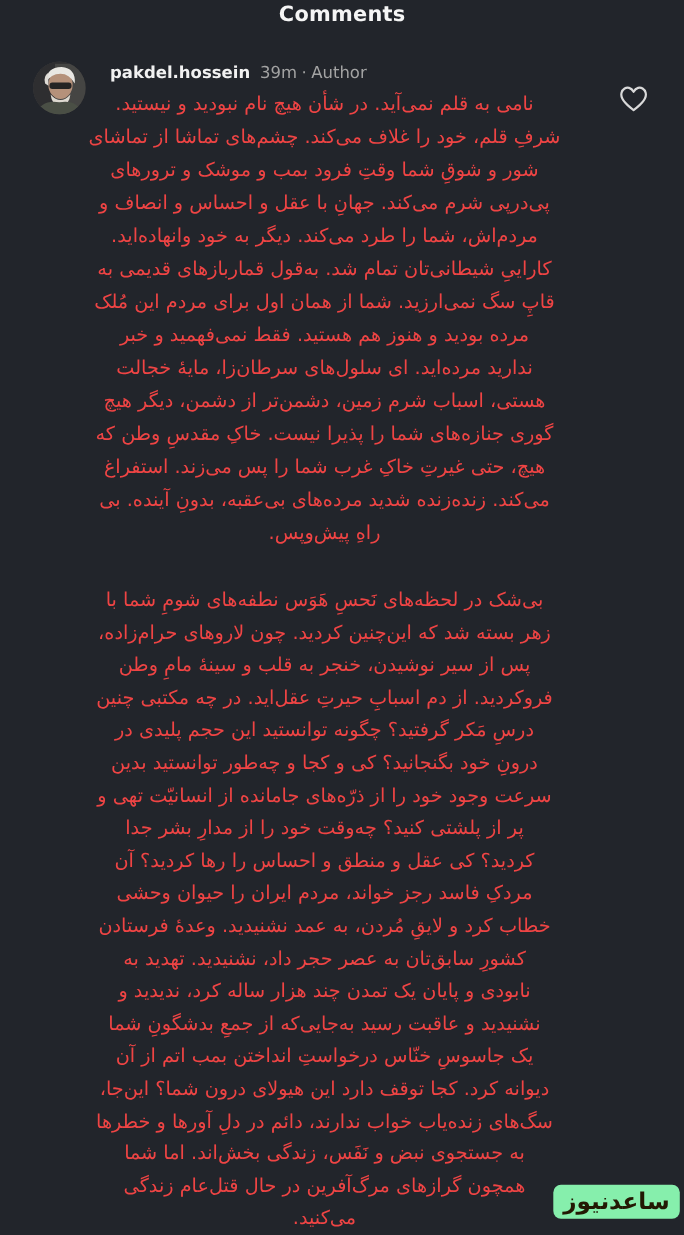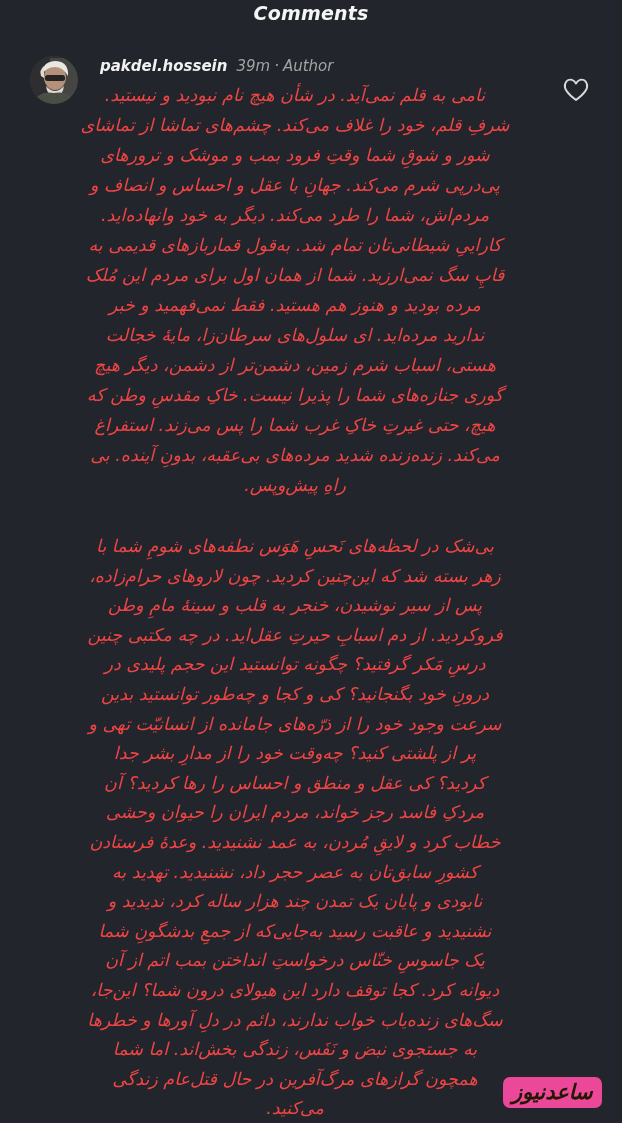--- a/index.html
+++ b/index.html
@@ -1,20 +1,19 @@
 <!DOCTYPE html>
 <html><head>
 <meta charset="utf-8">
 <style>
   html,body { margin:0; padding:0; background:#000; }
   .screen {
     position:relative; width:622px; height:1123px; margin:0 auto;
     background:#22252b; overflow:hidden;
     font-family:"DejaVu Sans", sans-serif;
-    font-style:italic;
   }
   .header { position:absolute; top:0; left:0; right:0; height:32px; text-align:center; }
   .header .title {
     display:inline-block; margin-top:2px; font-size:19px; font-weight:bold;
     color:#f5f5f5; letter-spacing:0.2px;
   }
   .avatar {
     position:absolute; left:30px; top:56px; width:48px; height:48px;
     border-radius:50%; overflow:hidden; background:#3a3a3c;
   }
@@ -30,21 +29,21 @@
     direction:rtl; text-align:center; color:#ef4444; font-size:17.5px;
   }
   .comment-text p { margin:0; white-space:pre-line; line-height:30px; }
   .comment-text p.second { margin-top:32px; line-height:29.6px; }
   .like-button {
     position:absolute; left:561px; top:76px; width:30px; height:28px;
     display:flex; align-items:center; justify-content:center; cursor:pointer;
   }
   .watermark {
     position:absolute; left:503px; top:1077px; height:31px; line-height:30px;
-    padding:0 9px; background:#ec4899; color:#231903; font-weight:bold;
+    padding:0 9px; background:#86efac; color:#231903; font-weight:bold;
     font-size:21px; border-radius:7px; direction:rtl; white-space:nowrap;
   }
 </style>
 </head>
 <body>
 
 <div class="screen">
 
   <div class="header">
     <span class="title">Comments</span>

